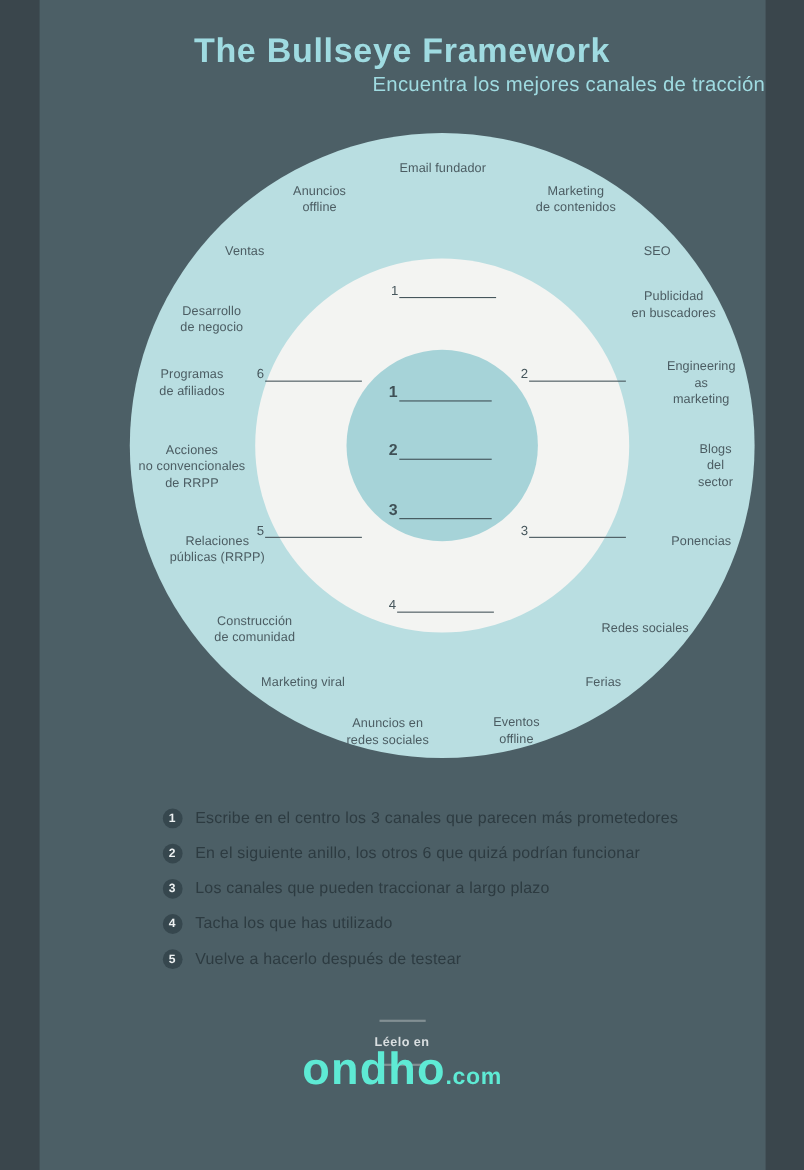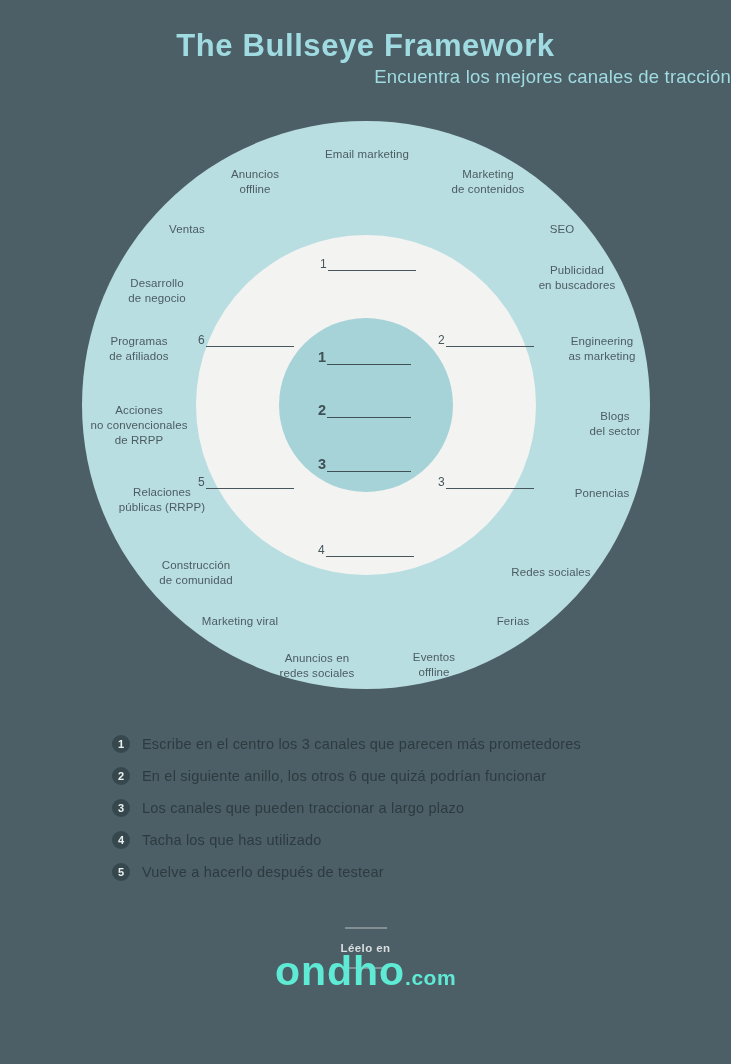--- a/index.html
+++ b/index.html
@@ -1,18 +1,18 @@
 <!DOCTYPE html>
 <html style="--background: #4c5f66; --outer-circle: #b9dee1; --ring: #f3f4f2; --inner-circle: #a6d3d8; --accent-title: #9fdbe1; --label-text: #4b5c62; --instruction-text: #2d3b41; --badge: #36474e;"><head>
 <meta charset="utf-8">
 <style>
   * { margin:0; padding:0; box-sizing:border-box; }
   html,body { background:#3a464c; }
   .canvas {
-    position:relative; width:731px; height:1064px; margin:0 auto;
+    position:relative; width:660px; height:1064px; margin:0 auto;
     background:var(--background,#4c5f66);
     font-family:"Liberation Sans",sans-serif;
     overflow:hidden;
   }
   .title {
     position:absolute; top:28px; left:0; width:100%; text-align:center;
     font-size:31px; font-weight:bold; letter-spacing:.6px;
     color:var(--accent-title,#9fdbe1);
   }
   .subtitle {
@@ -80,21 +80,21 @@
 <div class="canvas">
 
   <div class="title">The Bullseye Framework</div>
   <div class="subtitle">Encuentra los mejores canales de tracción</div>
 
   <div>
     <div class="circle outer"></div>
     <div class="circle ringc"></div>
     <div class="circle innerc"></div>
 
-    <div class="chan c0">Email marketing</div>
+    <div class="chan c0">Email fundador</div>
     <div class="chan c1">Anuncios
 offline</div>
     <div class="chan c2">Marketing
 de contenidos</div>
     <div class="chan c3">Ventas</div>
     <div class="chan c4">SEO</div>
     <div class="chan c5">Desarrollo
 de negocio</div>
     <div class="chan c6">Publicidad
 en buscadores</div>

